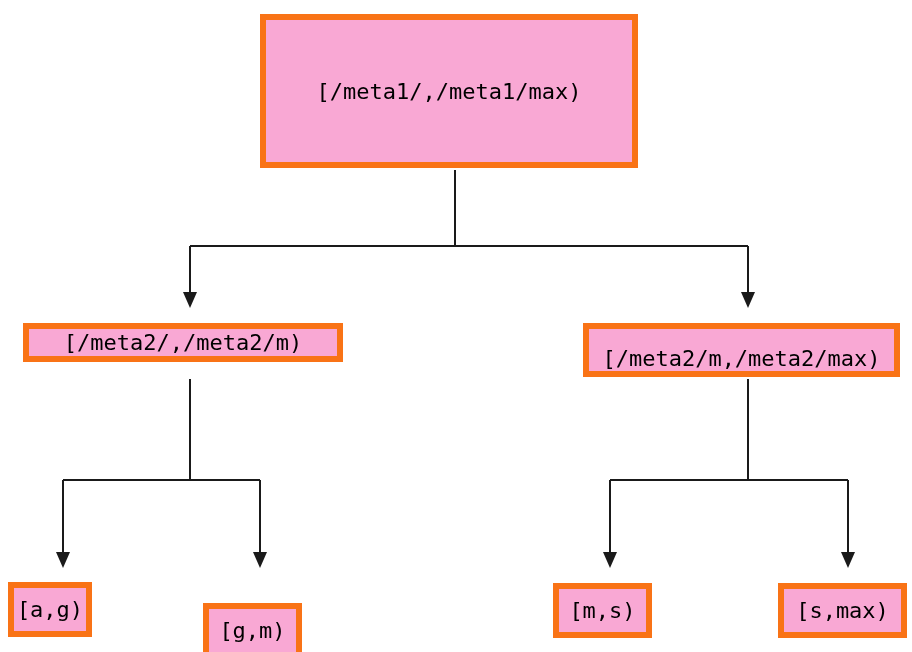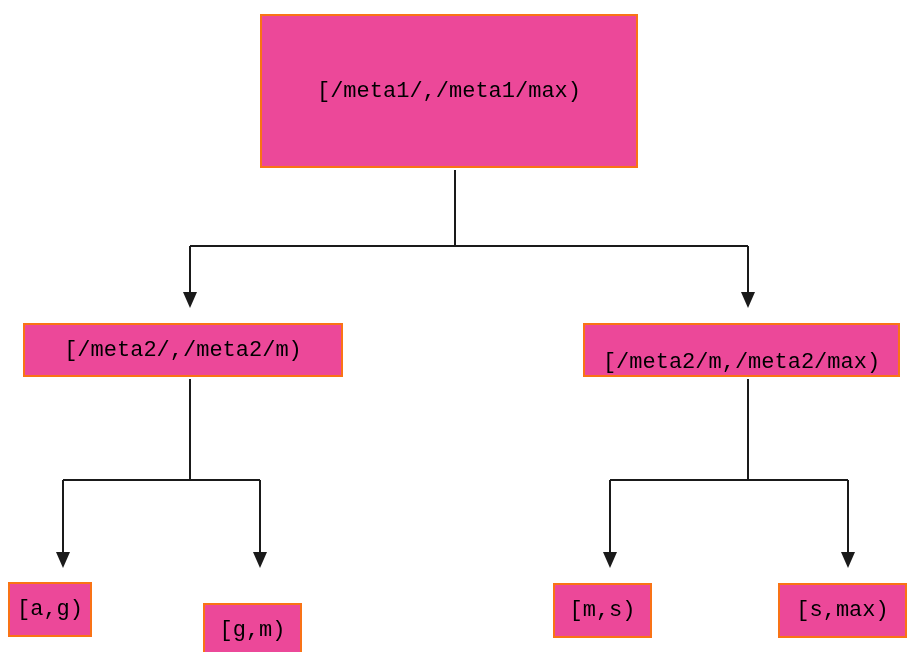--- a/index.html
+++ b/index.html
@@ -19,32 +19,31 @@
     position: absolute;
     left: 0;
     top: 0;
     width: 912px;
     height: 652px;
     pointer-events: none;
   }
   .node {
     position: absolute;
     box-sizing: border-box;
-    border: 2px solid #f97316;
-    background: #ec4899;
+    border: 6px solid #f97316;
+    background: #f9a8d4;
     display: flex;
     align-items: center;
     justify-content: center;
     font-size: 22px;
     color: #000000;
     white-space: nowrap;
-    font-family: Liberation Mono, monospace;
   }
   .node-root      { left: 260px; top: 14px;  width: 378px; height: 154px; }
-  .node-mid-left  { left: 23px;  top: 323px; width: 320px; height: 54px; text-align: right;  }
+  .node-mid-left  { left: 23px;  top: 323px; width: 320px; height: 39px; text-align: right;  }
   .node-mid-right { left: 583px; top: 323px; width: 317px; height: 54px; align-items: flex-end;  }
   .node-leaf-1    { left: 8px;   top: 582px; width: 84px;  height: 55px;  }
   .node-leaf-2    { left: 203px; top: 583px; width: 99px;  height: 55px; margin-top: 20px;  }
   .node-leaf-3    { left: 553px; top: 583px; width: 99px;  height: 55px;  }
   .node-leaf-4    { left: 778px; top: 583px; width: 129px; height: 55px;  }
 </style>
 </head>
 <body>
 
 <div class="canvas">

